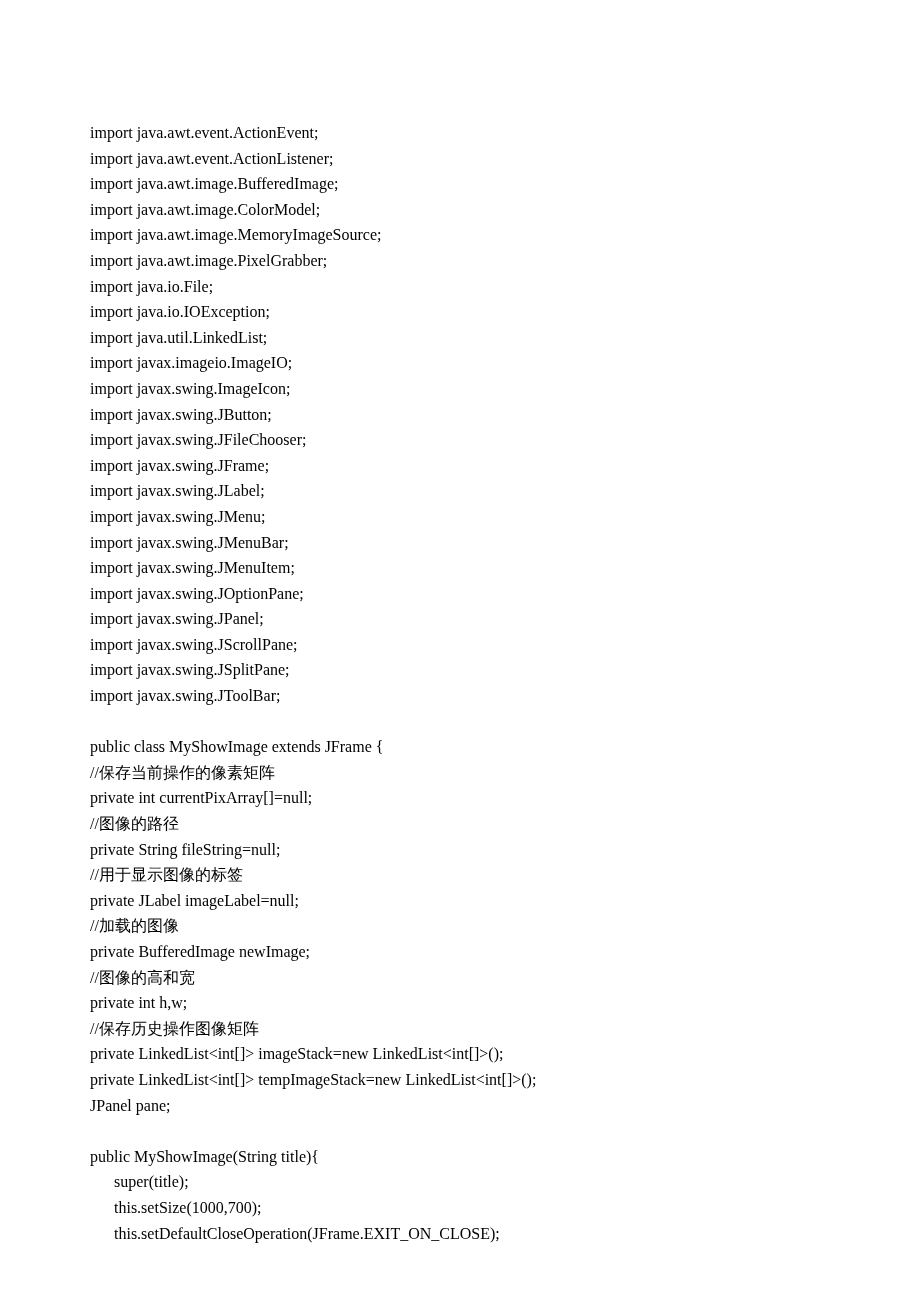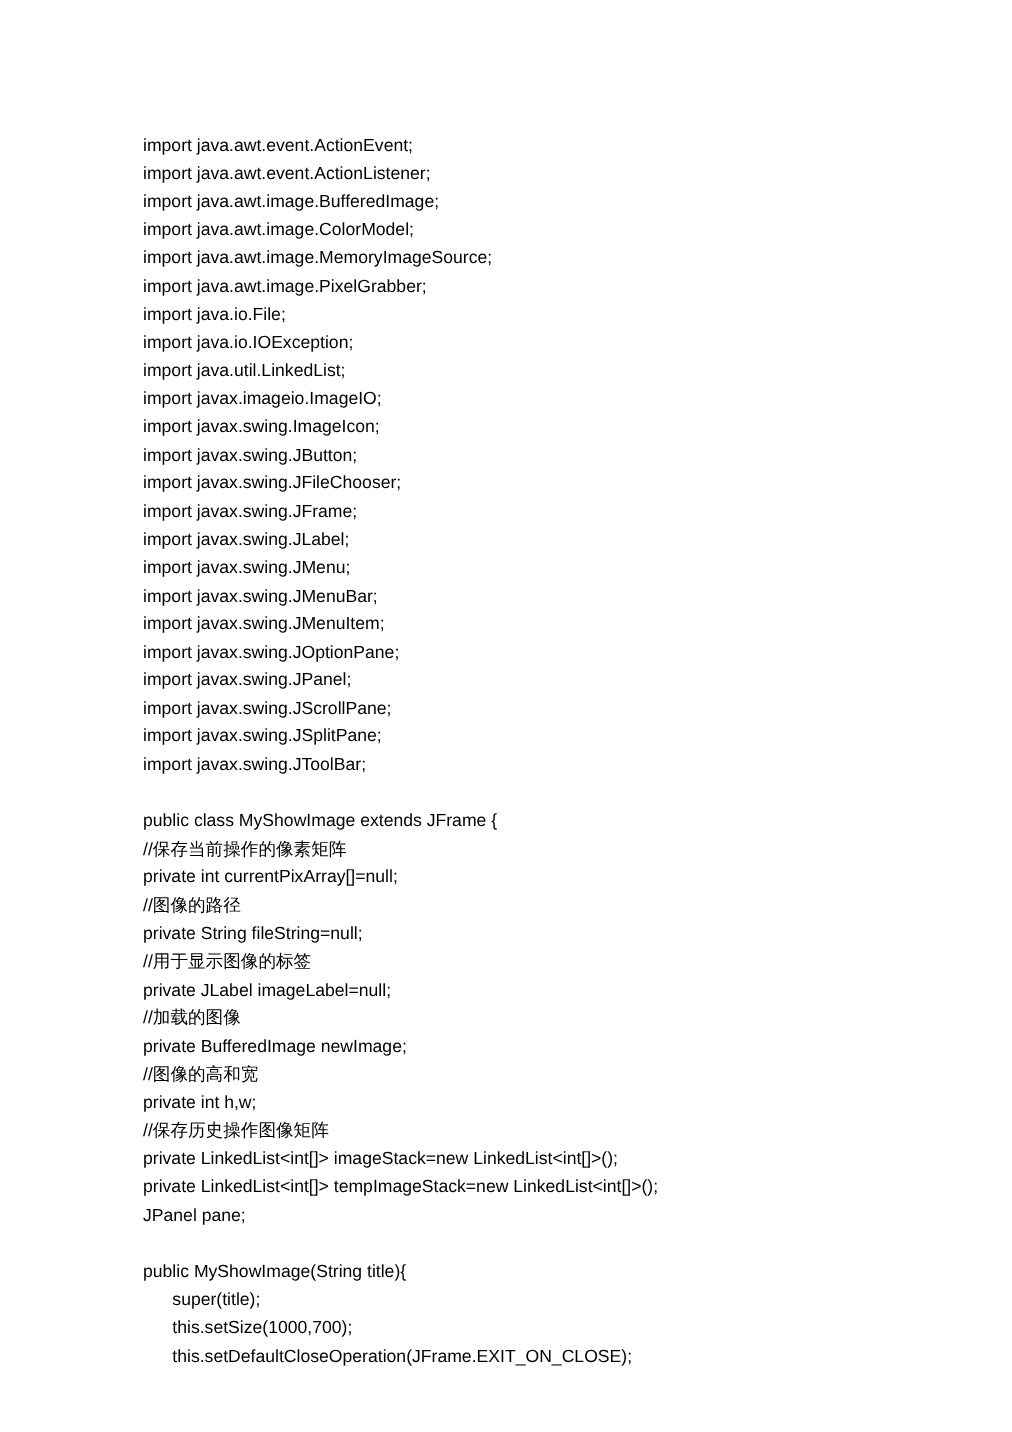--- a/index.html
+++ b/index.html
@@ -12,24 +12,23 @@
     line-height: 1.6;
     color: #000000;
   }
   .page {
     padding: 120px 90px 60px 90px;
     position: relative;
   }
   .code-block {
     white-space: pre-wrap;
     word-break: break-all;
-    font-family: Liberation Sans, sans-serif;
+    font-family: Liberation Serif, serif;
     position: relative;
     z-index: 2;
-    margin-left: 40px;
   }
   .watermark {
     position: absolute;
     top: 680px;
     left: 180px;
     font-size: 54px;
     font-weight: bold;
     color: #d9d9d9;
     letter-spacing: 2px;
     z-index: 1;

